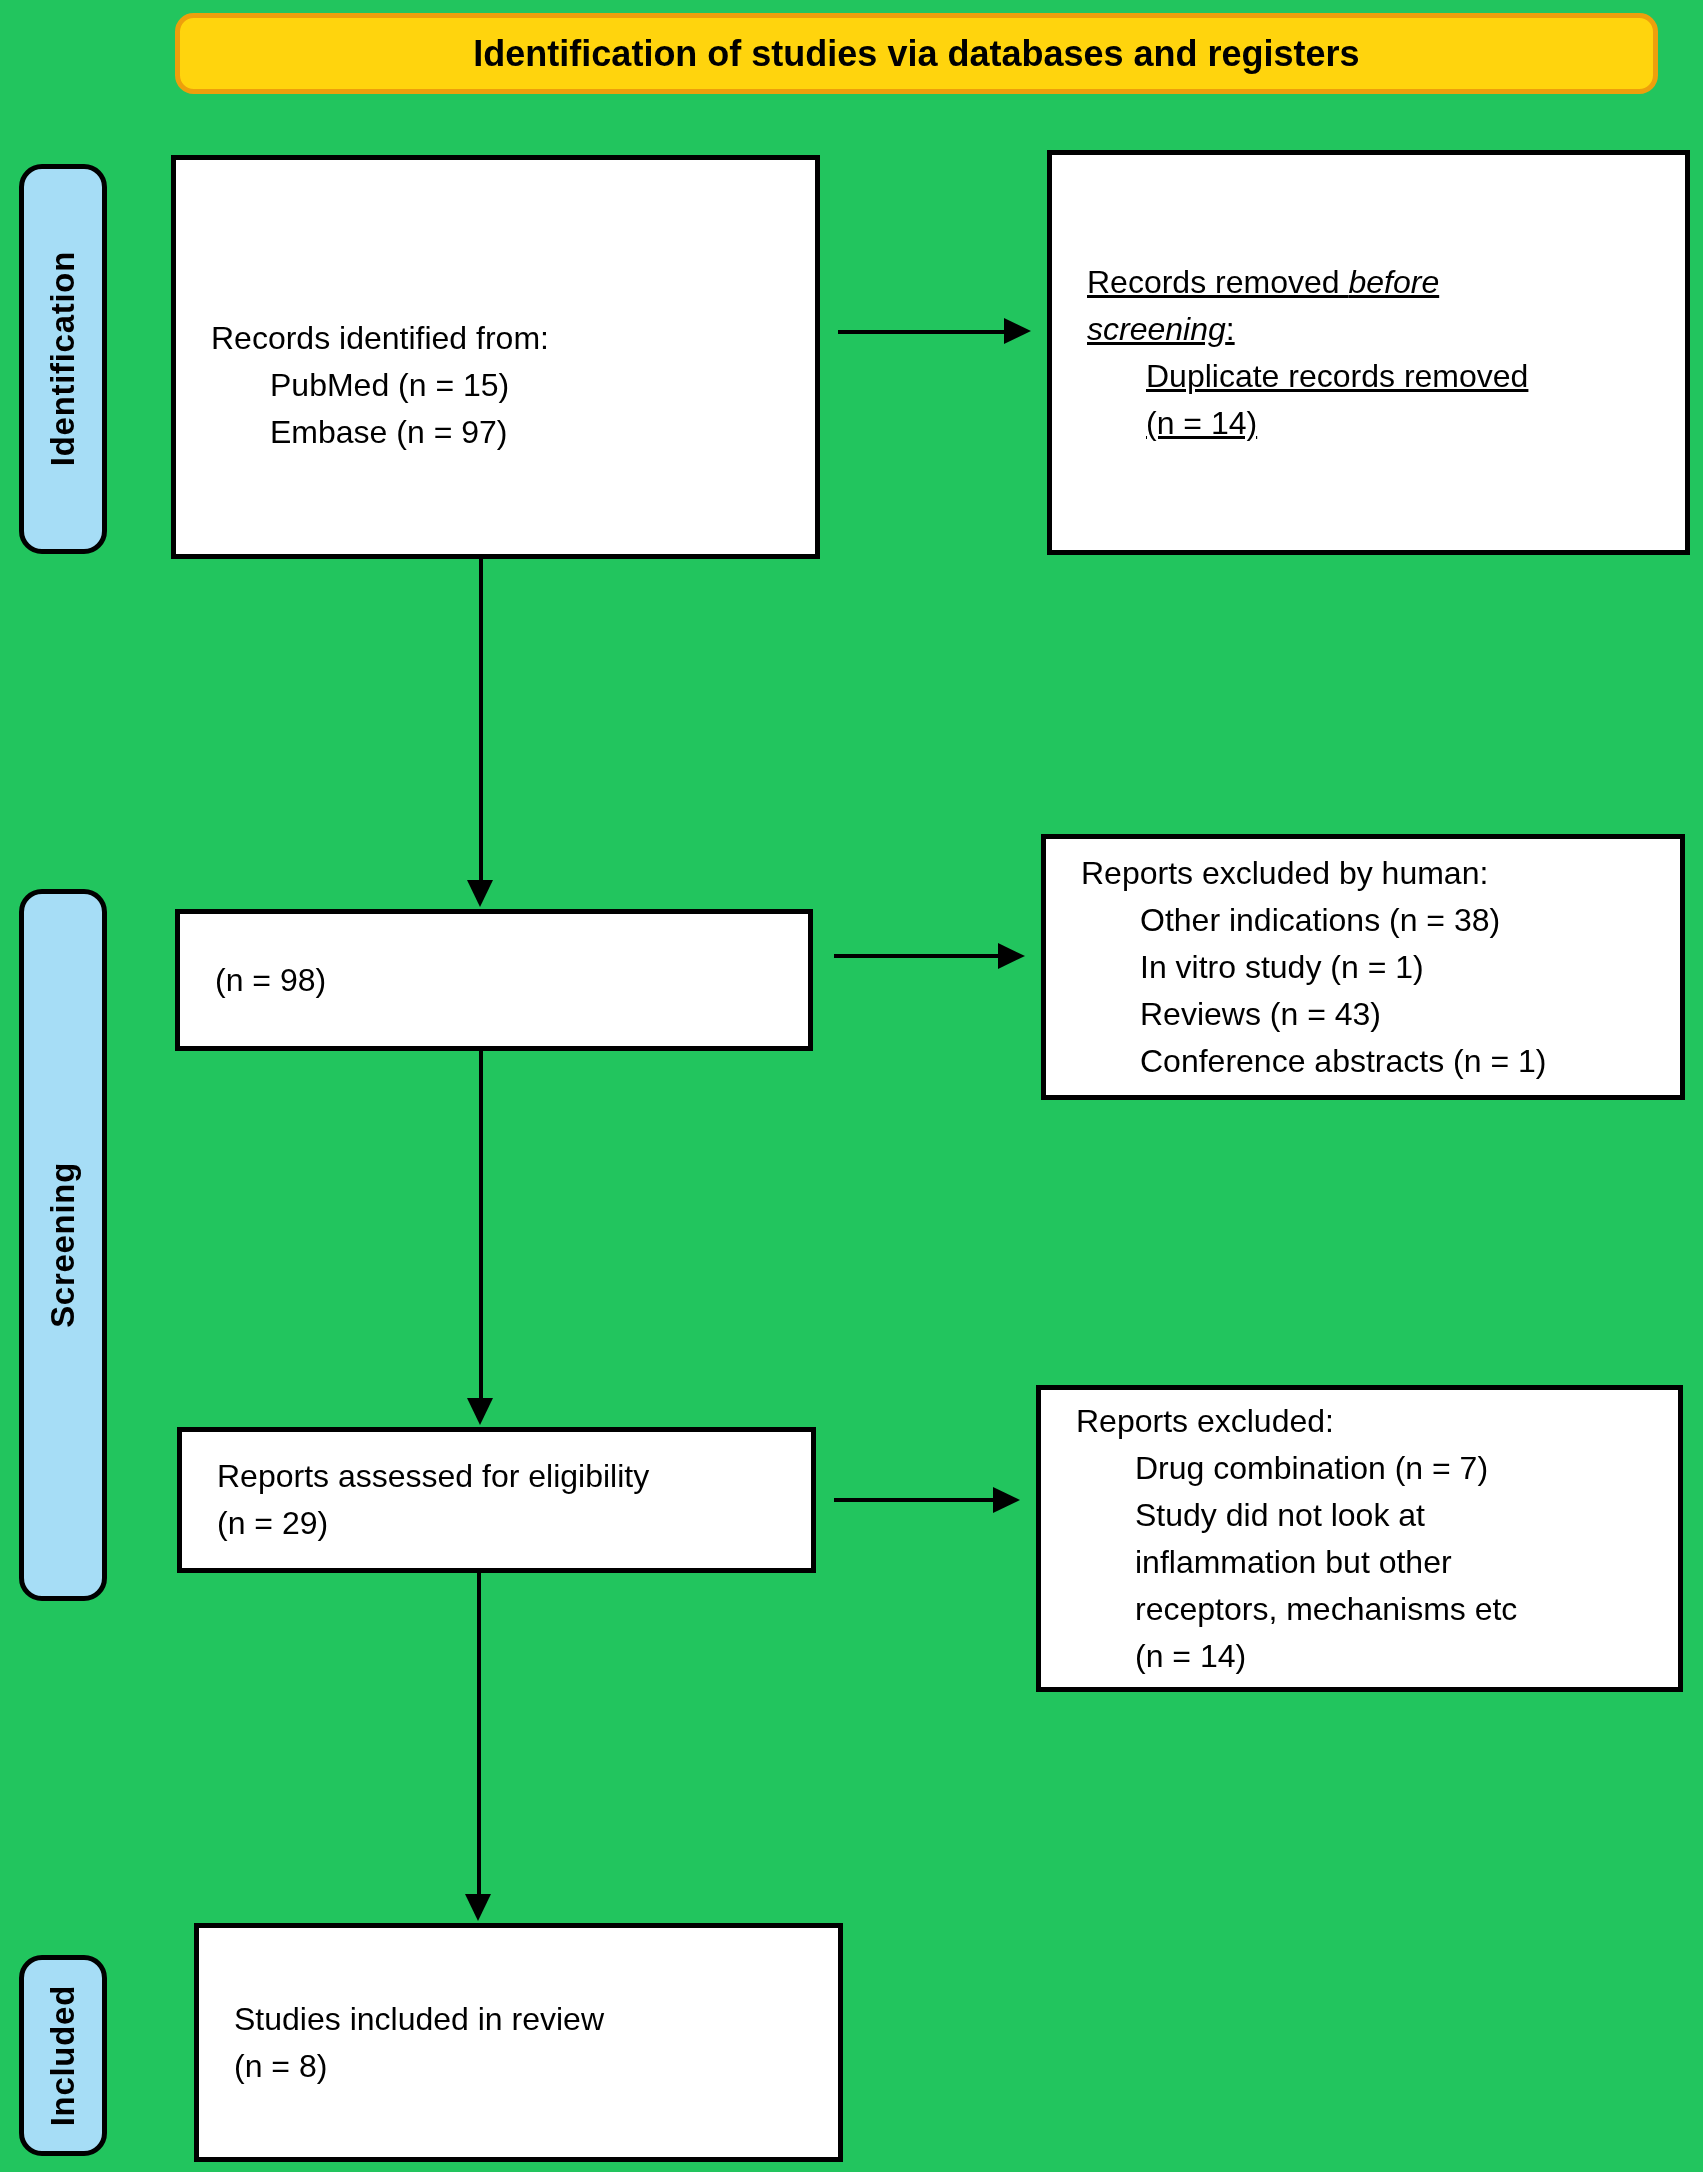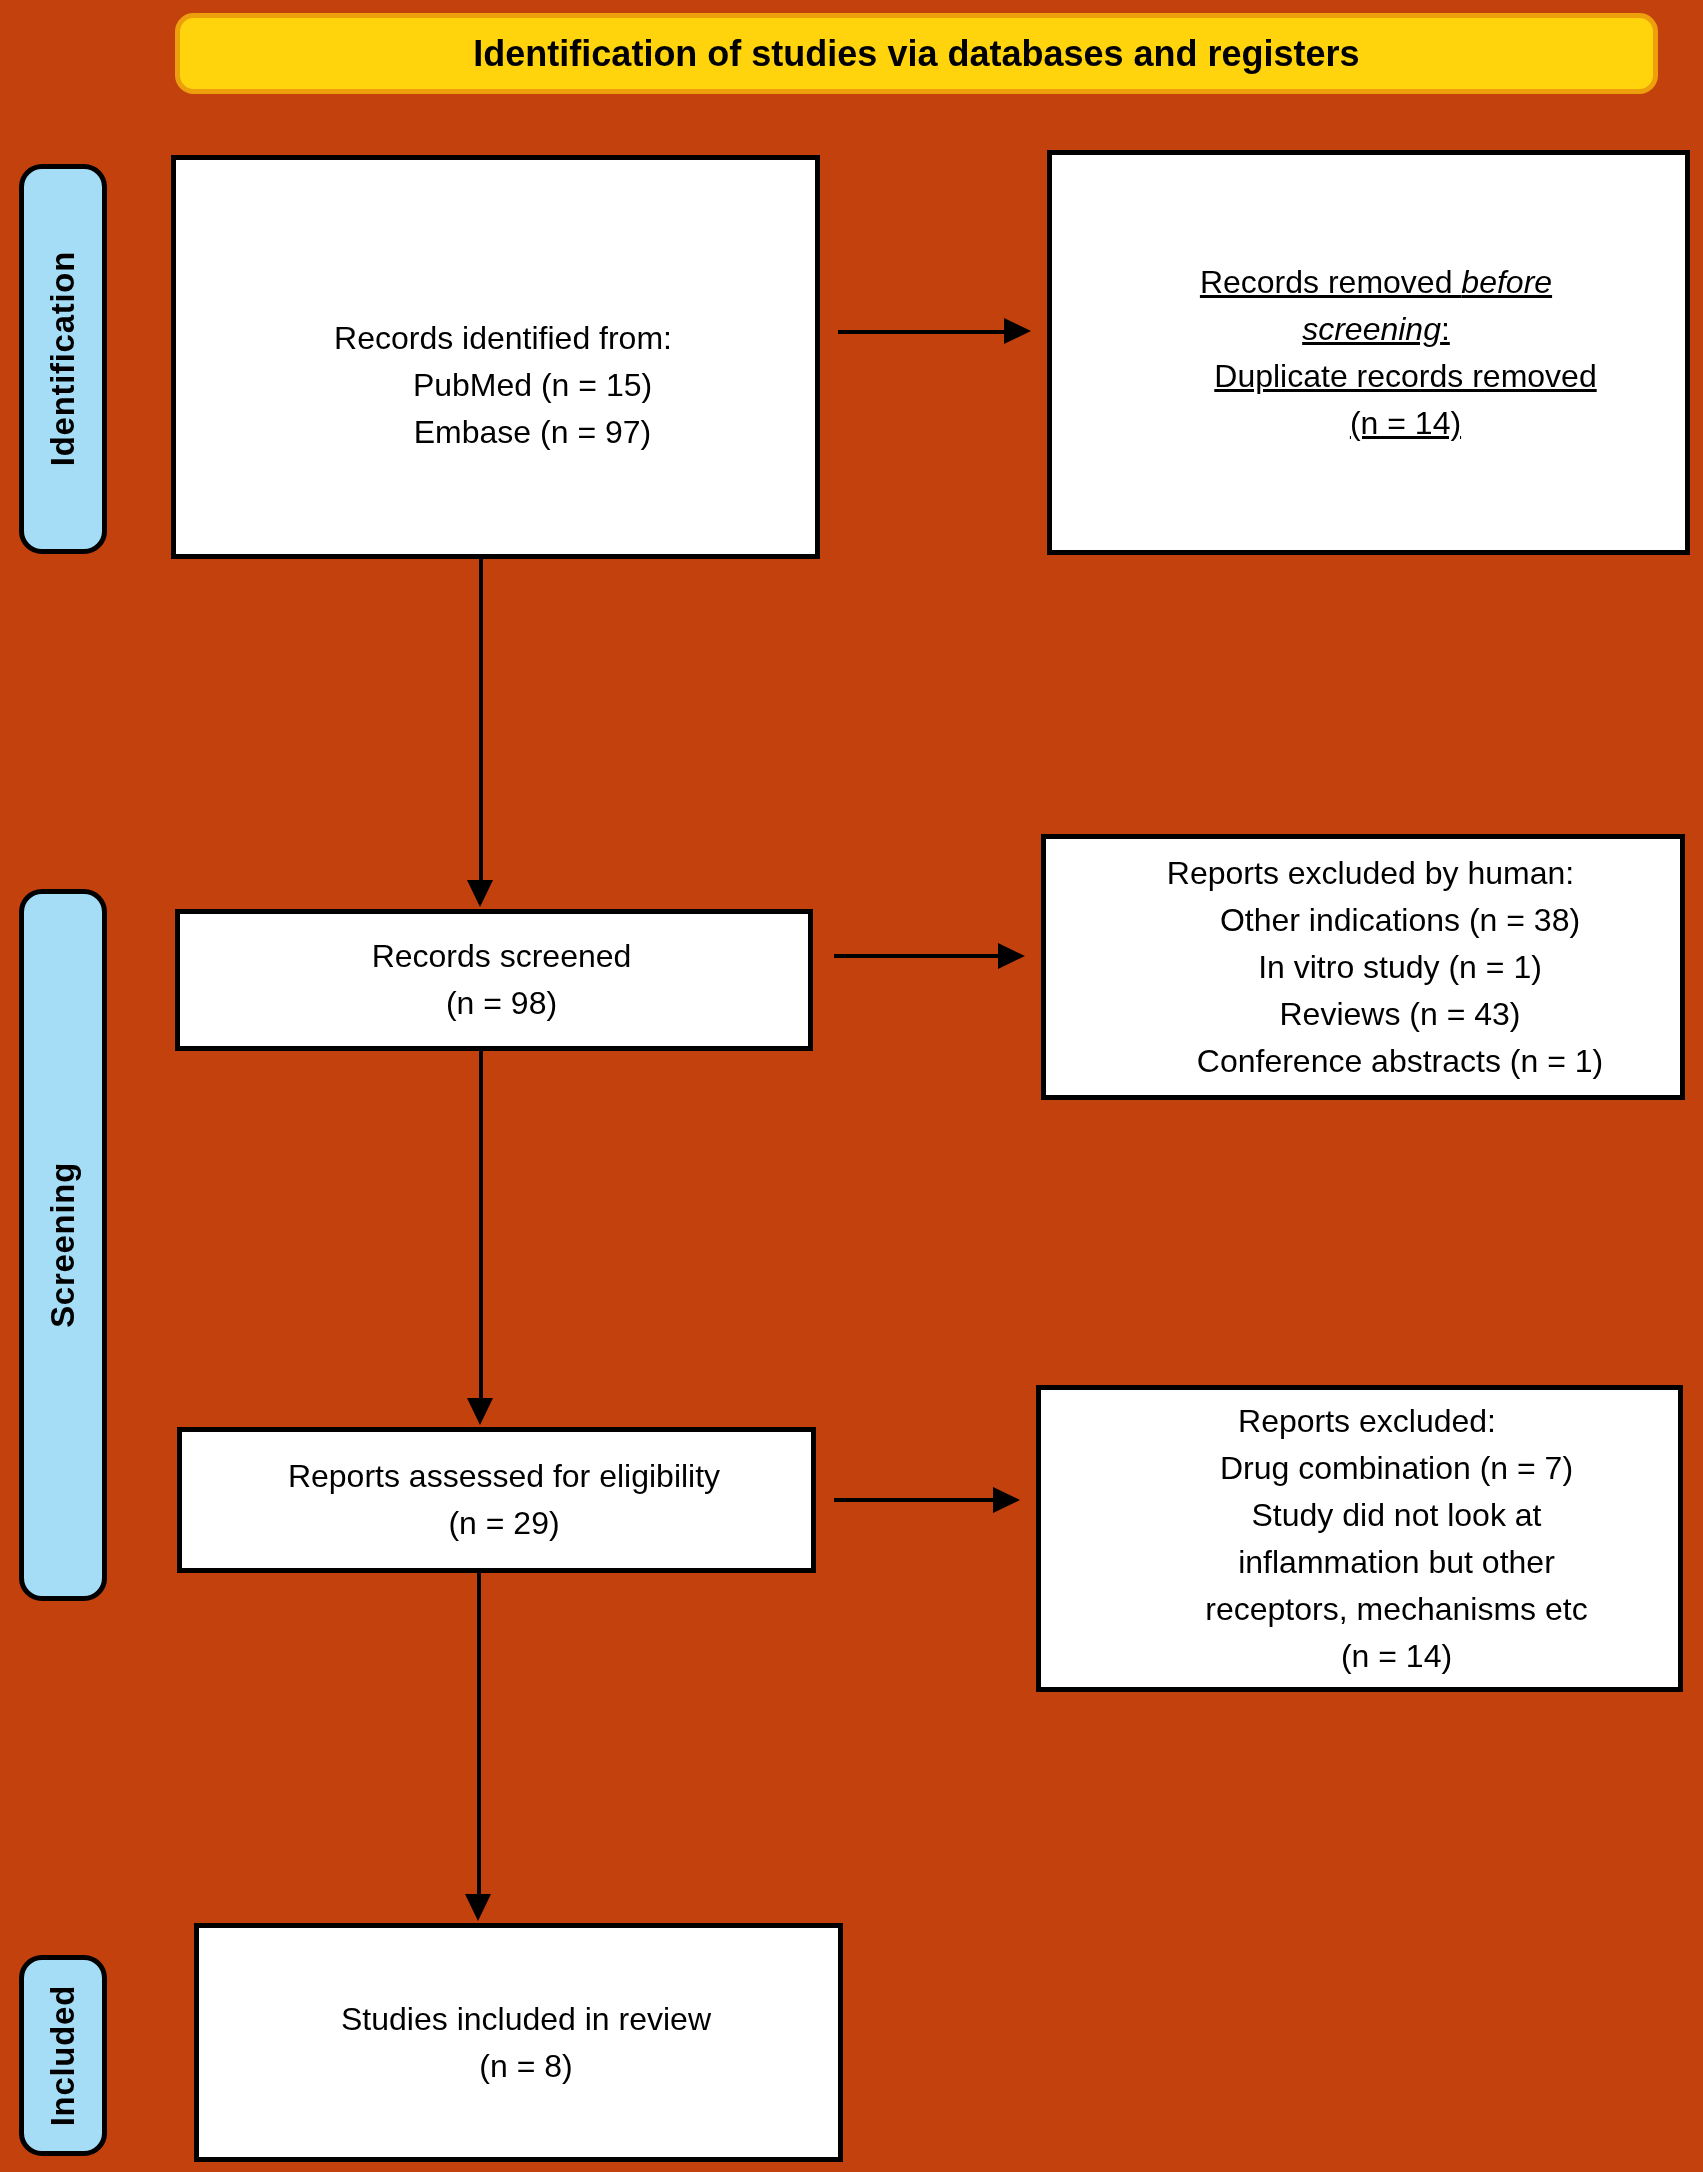--- a/index.html
+++ b/index.html
@@ -9,24 +9,23 @@
     --stage-border: #000000;
     --box-border: #000000;
     --arrow-color: #000000;
   }
   * { box-sizing: border-box; margin: 0; padding: 0; }
   html, body { background: #ffffff; }
   #canvas {
     position: relative;
     width: 1703px;
     height: 2172px;
-    background: #c2410c;
+    background: #22c55e;
     font-family: "Liberation Sans", sans-serif;
     color: #000000;
-    text-align: center;
   }
 
   
   #banner {
     position: absolute;
     left: 175px; top: 13.3px; width: 1483px; height: 81px;
     background: var(--banner-fill);
     border: 5.3px solid var(--banner-border);
     border-radius: 18.7px;
     display: flex; align-items: center; justify-content: center;
@@ -131,21 +130,20 @@
   </div>
 
   <div class="flow-box" id="box-removed">
     <div><span>Records removed </span><em>before</em></div>
     <div><em>screening</em><span>:</span></div>
     <div class="indent">Duplicate records removed</div>
     <div class="indent">(n = 14)</div>
   </div>
 
   <div class="flow-box" id="box-screened">
-    <div>Records screened</div>
     <div>(n = 98)</div>
   </div>
 
   <div class="flow-box" id="box-excluded-human">
     <div>Reports excluded by human:</div>
     <div class="indent">Other indications (n = 38)</div>
     <div class="indent">In vitro study (n = 1)</div>
     <div class="indent">Reviews (n = 43)</div>
     <div class="indent">Conference abstracts (n = 1)</div>
   </div>

